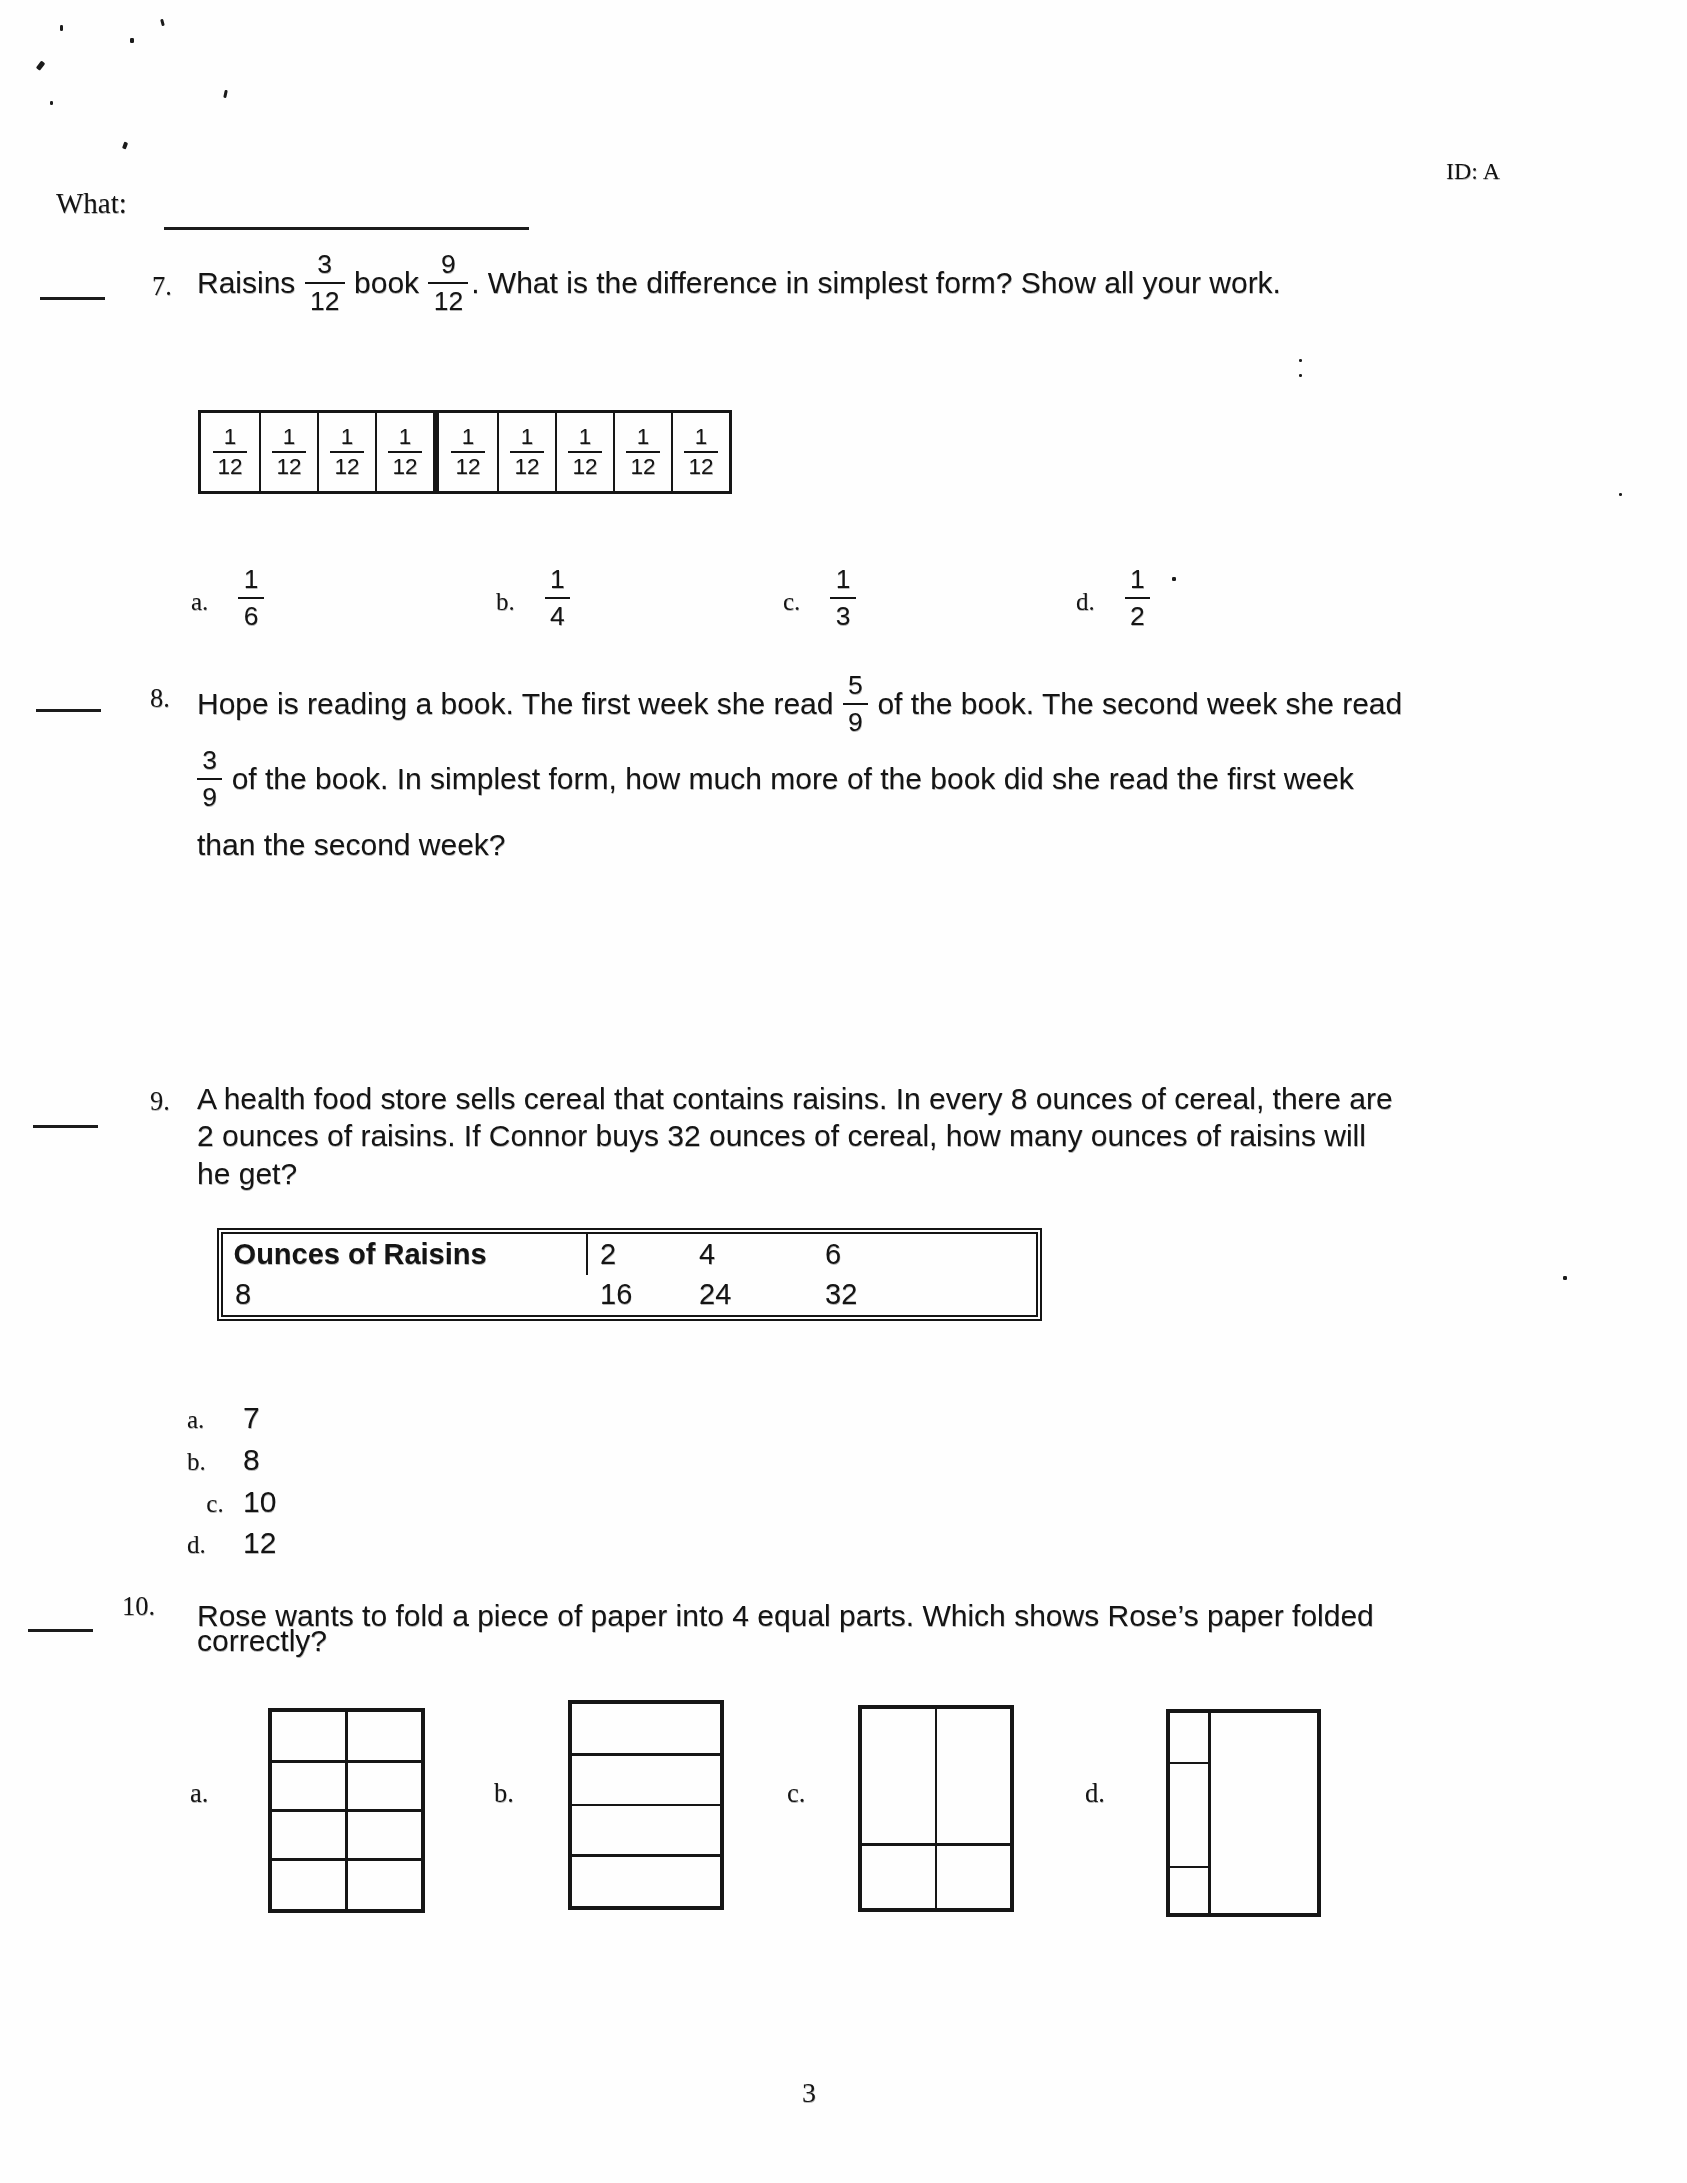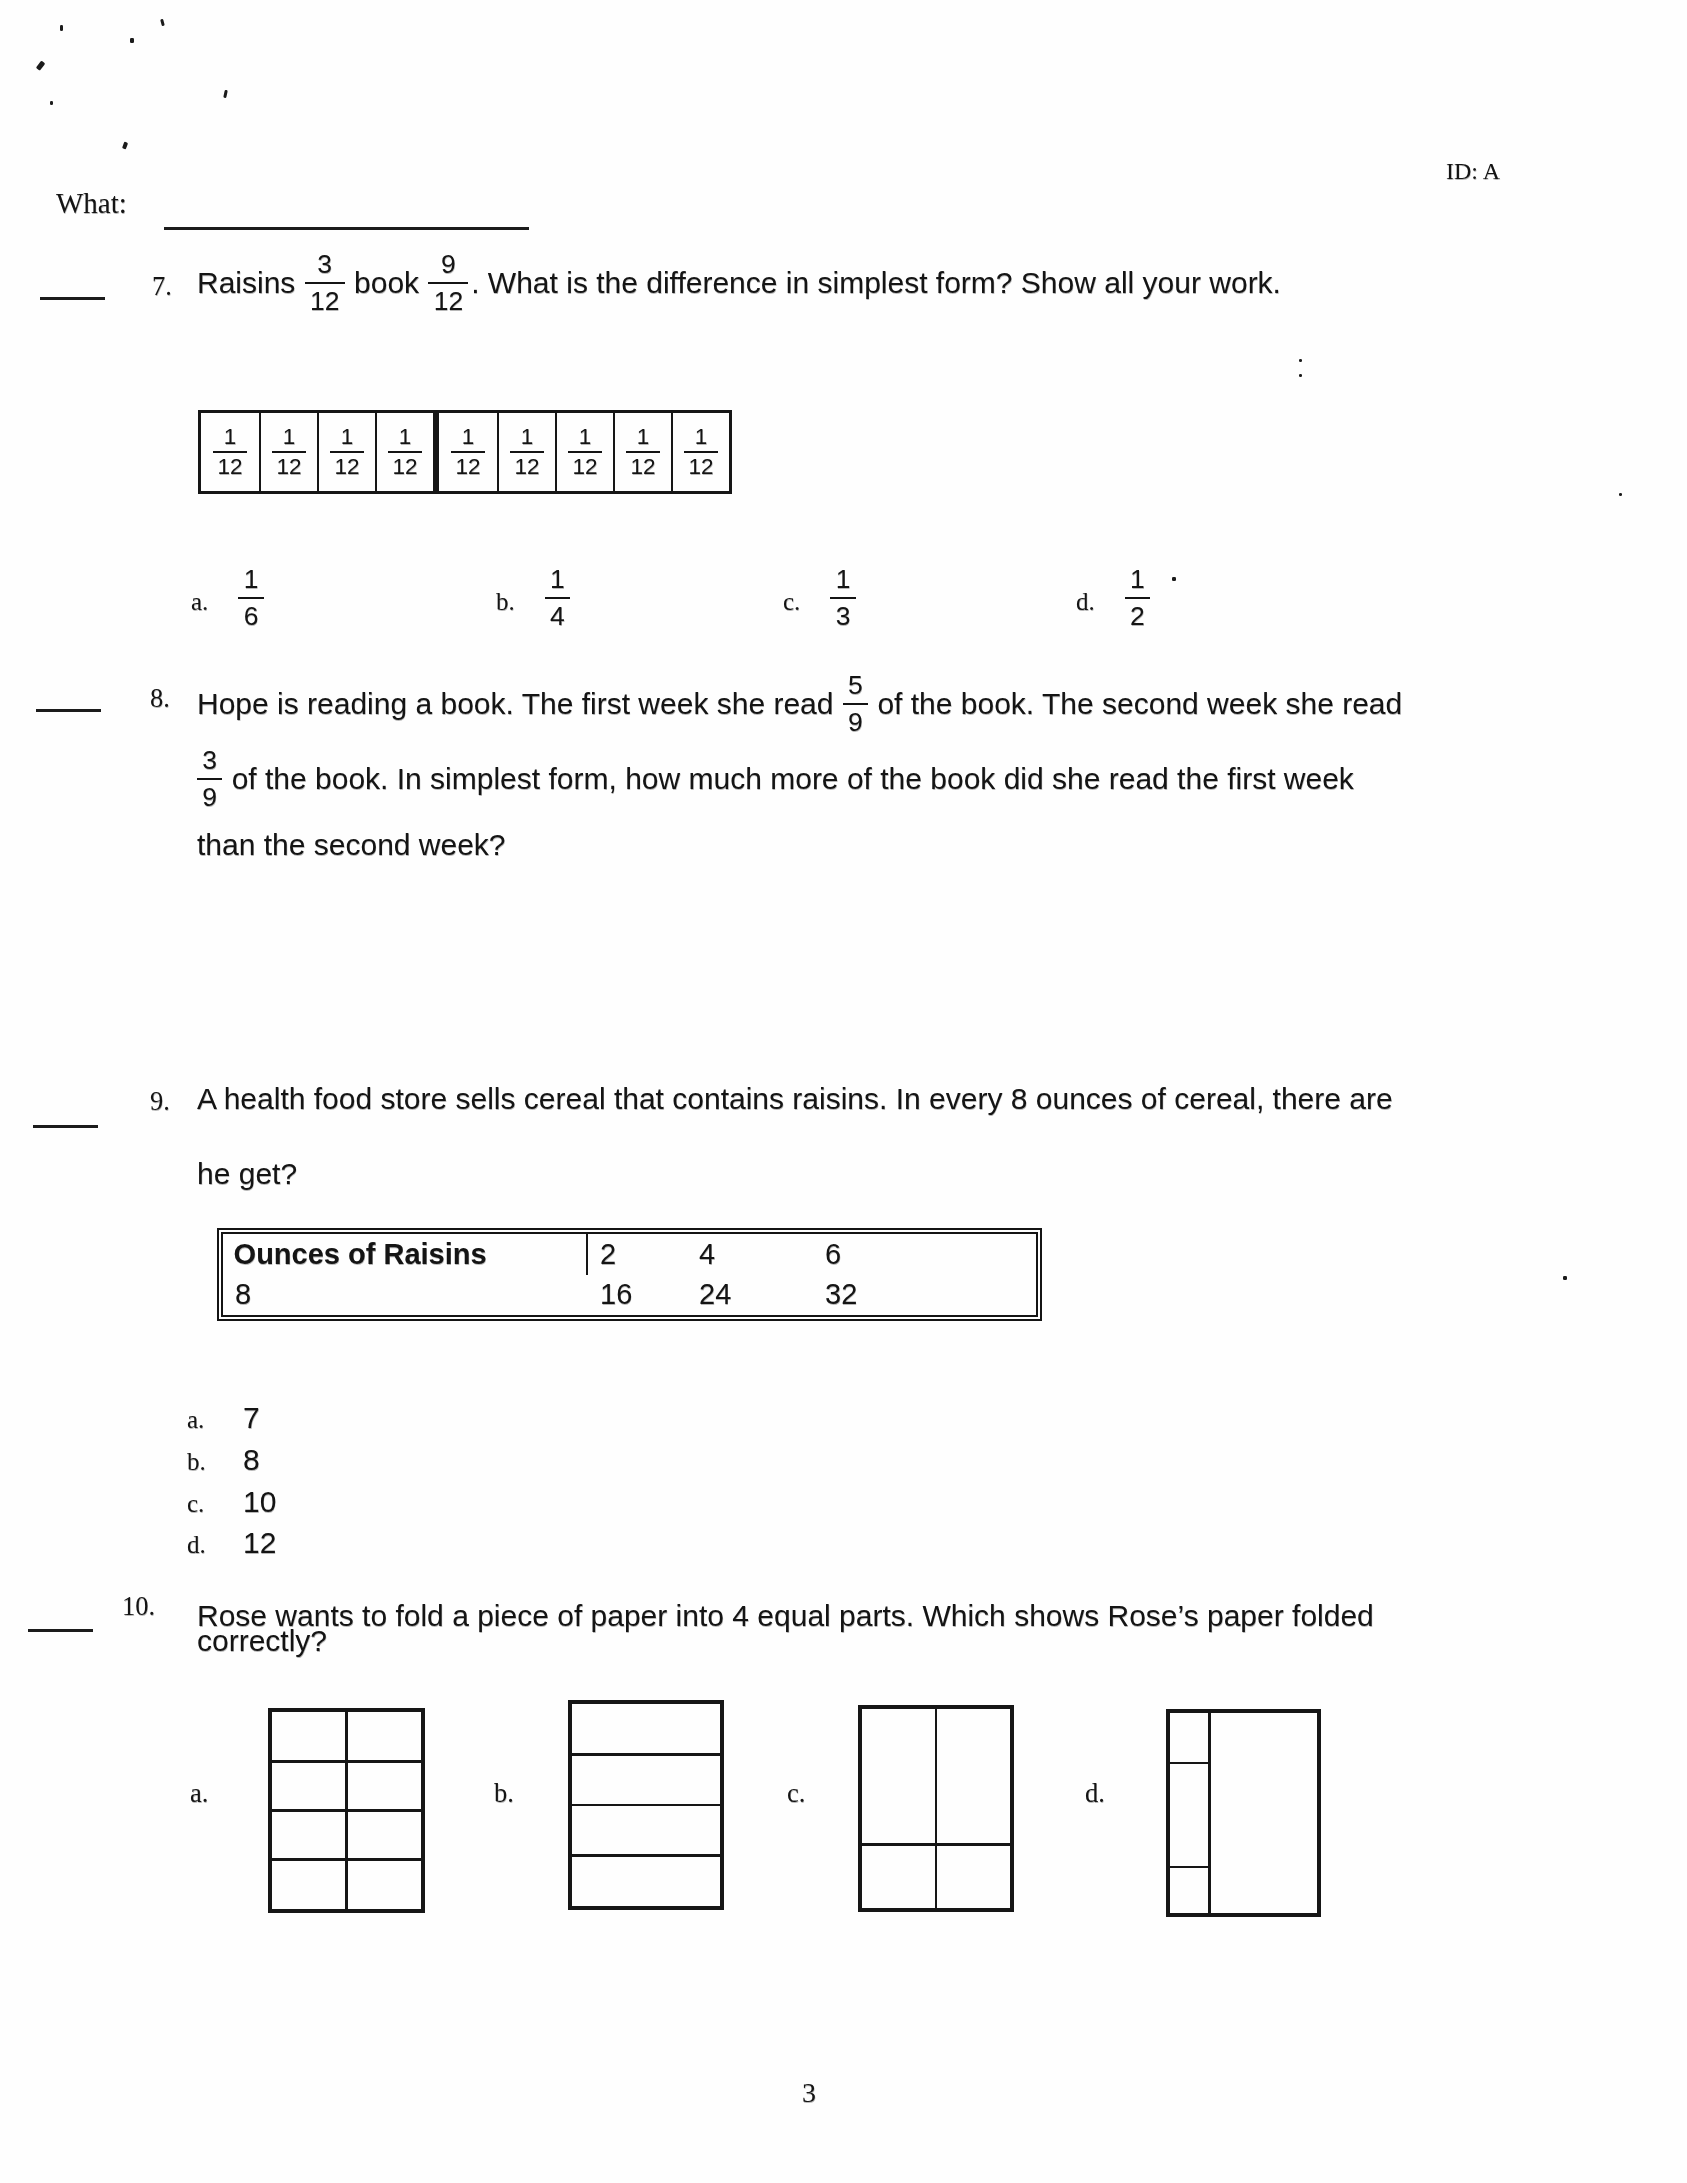--- a/index.html
+++ b/index.html
@@ -170,20 +170,21 @@
   </div>
   <div class="abs qline qtext txt" style="left:197px;top:742px;height:73px;">
     <span class="frac f40"><span class="fn">3</span><span class="fd">9</span></span>
     <span>of the book. In simplest form, how much more of the book did she read the first week</span>
   </div>
   <span class="abs qtext txt" style="left:197px;top:828px;">than the second week?</span>
 
   <div class="abs blankline" style="left:33px;top:1125px;width:65px;"></div>
   <span class="abs qnum txt" style="left:150px;top:1086px;">9.</span>
   <span class="abs qtext txt" style="left:197px;top:1082px;">A health food store sells cereal that contains raisins. In every 8 ounces of cereal, there are</span>
+  <span class="abs qtext txt" style="left:197px;top:1119px;">2 ounces of raisins. If Connor buys 32 ounces of cereal, how many ounces of raisins will</span>
   <span class="abs qtext txt" style="left:197px;top:1157px;">he get?</span>
 
   <div class="abs otable txt" style="left:200px;top:1228px;width:825px;height:93px;margin-left:17px;">
     <div class="orow">
       <span class="lbl">Ounces of Raisins</span>
       <span class="val">2</span>
       <span class="val">4</span>
       <span class="val">6</span>
       <span class="val"></span>
     </div>
@@ -194,21 +195,21 @@
       <span class="val">32</span>
     </div>
   </div>
 
   <div class="abs q9opt txt" style="left:187px;top:1401px;">
     <span class="optletter">a.</span><span class="optval">7</span>
   </div>
   <div class="abs q9opt txt" style="left:187px;top:1443px;">
     <span class="optletter">b.</span><span class="optval">8</span>
   </div>
-  <div class="abs q9opt txt" style="left:187px;top:1485px;">
+  <div class="abs q9opt txt" style="left:187px;top:1485px;text-align:center;">
     <span class="optletter">c.</span><span class="optval">10</span>
   </div>
   <div class="abs q9opt txt" style="left:187px;top:1526px;">
     <span class="optletter">d.</span><span class="optval">12</span>
   </div>
 
   <div class="abs blankline" style="left:28px;top:1629px;width:65px;"></div>
   <span class="abs qnum txt" style="left:122px;top:1591px;">10.</span>
   <span class="abs qtext txt" style="left:197px;top:1587px;margin-top:12px;">Rose wants to fold a piece of paper into 4 equal parts. Which shows Rose’s paper folded</span>
   <span class="abs qtext txt" style="left:197px;top:1624px;">correctly?</span>

